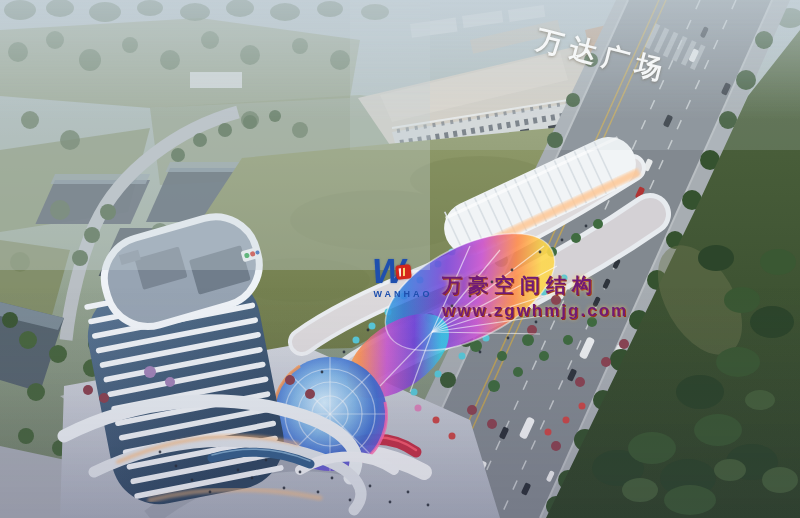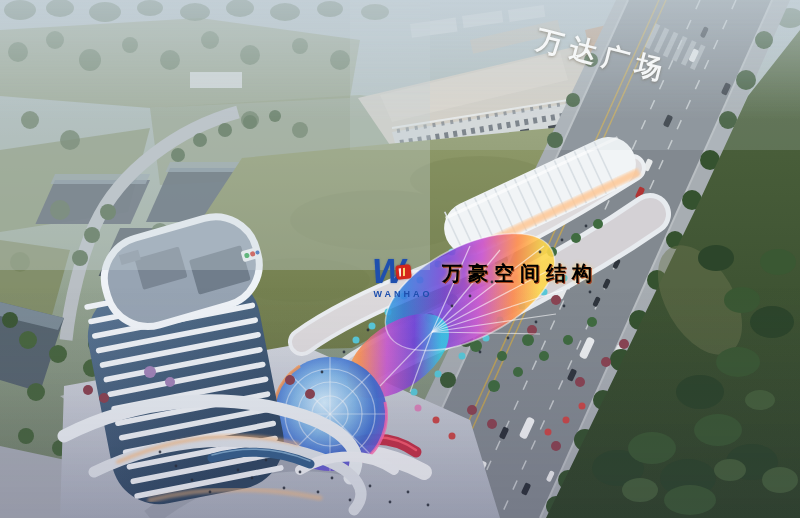--- a/index.html
+++ b/index.html
@@ -14,21 +14,21 @@
   
   .watermark{left:372px;top:254px;display:flex;align-items:flex-start;z-index:6;}
   .wm-logo{position:relative;width:62px;height:52px;}
   .wm-w{font-size:35px;font-weight:800;font-style:italic;color:#1e4fae;line-height:34px;
         text-shadow:0 0 2px rgba(30,79,174,.5);}
   .wm-badge{position:absolute;left:24px;top:11px;width:15px;height:14px;background:#d5261b;
         border-radius:3px;transform:rotate(-6deg);box-shadow:0 0 2px rgba(120,10,5,.6);}
   .wm-badge::after{content:"";position:absolute;left:3px;top:3px;width:9px;height:8px;
         background:linear-gradient(90deg,rgba(255,255,255,.9) 2px,transparent 2px,transparent 4px,rgba(255,230,120,.9) 4px,rgba(255,230,120,.9) 6px,transparent 6px);}
   .wm-name{font-size:9px;font-weight:800;letter-spacing:3px;color:#1e4fae;margin-top:1px;text-align:center;}
-  .wm-text{margin-left:8px;margin-top:6px;color:#000000;}
+  .wm-text{margin-left:8px;margin-top:18px;color:#701a75;}
   .wm-company{font-size:20px;font-weight:800;letter-spacing:6px;white-space:nowrap;
         text-shadow:0 0 4px rgba(255,205,90,.85),1px 1px 0 #8a1408;}
   .wm-site{font-size:17px;font-weight:800;letter-spacing:2px;margin-top:2px;white-space:nowrap;
         text-shadow:0 0 4px rgba(255,205,90,.8),1px 1px 0 #8a1408;}
 </style>
 </head>
 <body>
 
 <div class="scene">
 <svg viewBox="0 0 800 518">
@@ -553,15 +553,16 @@
 <div class="overlay mall-sign">万达广场</div>
 
 <div class="overlay watermark">
   <div class="wm-logo">
     <div class="wm-w">W</div>
     <div class="wm-badge"></div>
     <div class="wm-name">WANHAO</div>
   </div>
   <div class="wm-text">
     <div class="wm-company">万豪空间结构</div>
+    <div class="wm-site">www.zgwhmjg.com</div>
   </div>
 </div>
 </div>
 
 </body></html>

